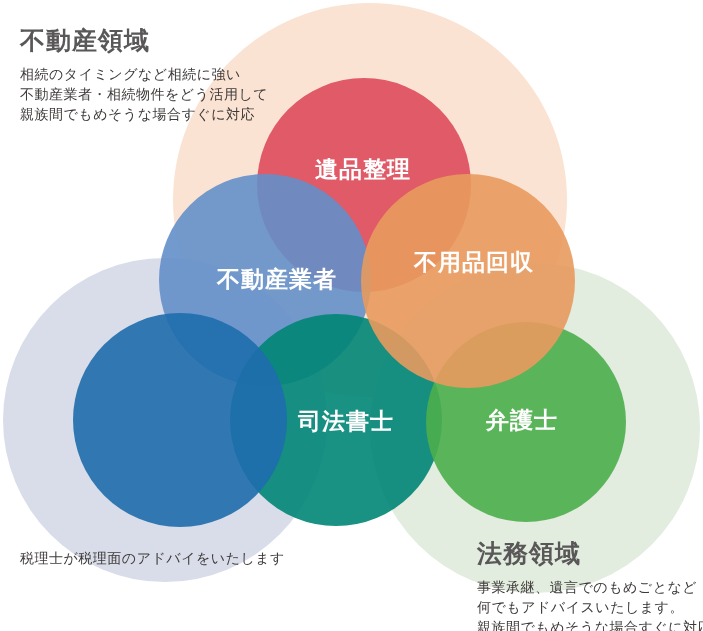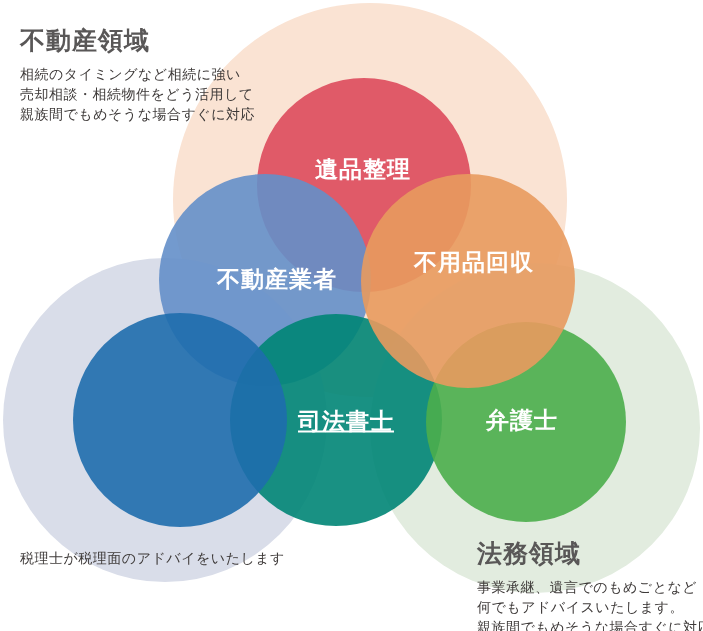--- a/index.html
+++ b/index.html
@@ -33,21 +33,21 @@
     color: #ffffff;
     font-size: 23px;
     font-weight: bold;
     letter-spacing: 1px;
     white-space: nowrap;
   }
   .lbl-estate-cleanup    { left: 363px; top: 169px; }
   .lbl-real-estate-agent { left: 277px; top: 279px; }
   .lbl-junk-removal      { left: 474px; top: 262px; }
   .lbl-tax-accountant    { left: 176px; top: 423px; }
-  .lbl-judicial          { left: 346px; top: 421px; text-decoration: underline; }
+  .lbl-judicial          { left: 346px; top: 421px; }
   .lbl-lawyer            { left: 522px; top: 420px; }
 
   
   .area-block { position: absolute; }
   .area-heading {
     margin: 0;
     font-size: 25px;
     font-weight: bold;
     color: #595757;
     letter-spacing: 1px;
@@ -85,21 +85,21 @@
   <span class="clabel lbl-real-estate-agent">不動産業者</span>
   <span class="clabel lbl-estate-cleanup">遺品整理</span>
   <span class="clabel lbl-junk-removal">不用品回収</span>
   <span class="clabel lbl-judicial">司法書士</span>
   <span class="clabel lbl-lawyer">弁護士</span>
 
   <div class="area-block blk-realestate">
     <h2 class="area-heading">不動産領域</h2>
     <div class="area-lines">
       <div>相続のタイミングなど相続に強い</div>
-      <div>売却相談・相続物件をどう活用して</div>
+      <div>不動産業者・相続物件をどう活用して</div>
       <div>親族間でもめそうな場合すぐに対応</div>
     </div>
   </div>
 
   <div class="area-block blk-tax">
     <div class="area-lines">
       <div>税理士が税理面のアドバイをいたします</div>
     </div>
   </div>
 

